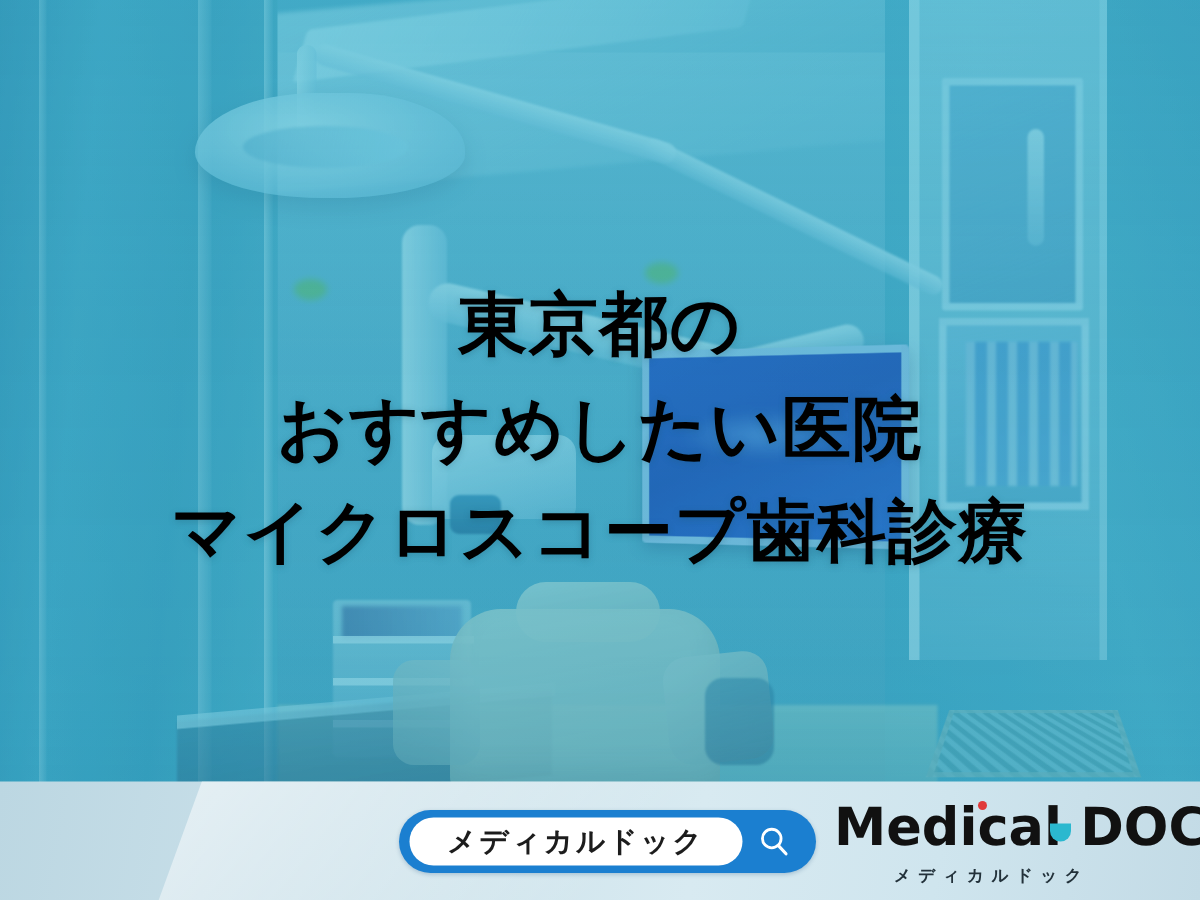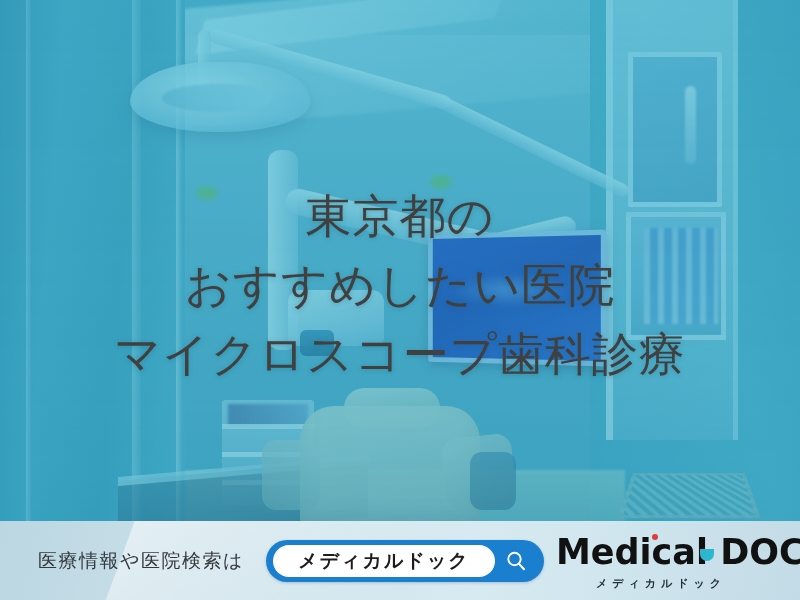--- a/index.html
+++ b/index.html
@@ -328,25 +328,25 @@
     position: absolute;
     inset: 0;
     background: linear-gradient(180deg, rgba(95,200,220,.30), rgba(60,165,195,.28));
   }
 
   
   .headline {
     position: absolute;
     left: 0; right: 0; top: 182px;
     text-align: center;
-    color: #404040;
+    color: #000000;
     font-size: 46px;
     line-height: 1.50;
     letter-spacing: 1px;
-    font-weight: 400;
+    font-weight: 700;
     text-shadow: 0 1px 5px rgba(25,85,110,.30);
     white-space: nowrap;
   }
   .headline .ln { display: block; }
 
   
   .bottombar {
     position: absolute;
     left: 0; right: 0; bottom: 0;
     height: 79px;
@@ -513,21 +513,20 @@
   </div>
 
   <div class="headline">
     <span class="ln">東京都の</span>
     <span class="ln">おすすめしたい医院</span>
     <span class="ln">マイクロスコープ歯科診療</span>
   </div>
 
   <div class="bottombar">
 
-    <div class="bb-label">医療情報や医院検索は</div>
 
     <div class="searchbtn">
       <div class="search-field">
         <span>メディカルドック</span>
       </div>
       <div class="search-icon-wrap">
         <svg width="24" height="24" viewBox="0 0 24 24" fill="none">
           <circle cx="10.5" cy="10" r="6.2" stroke="#ffffff" stroke-width="1.9"></circle>
           <line x1="14.8" y1="14.6" x2="20" y2="20.2" stroke="#ffffff" stroke-width="2.1" stroke-linecap="round"></line>
         </svg>

